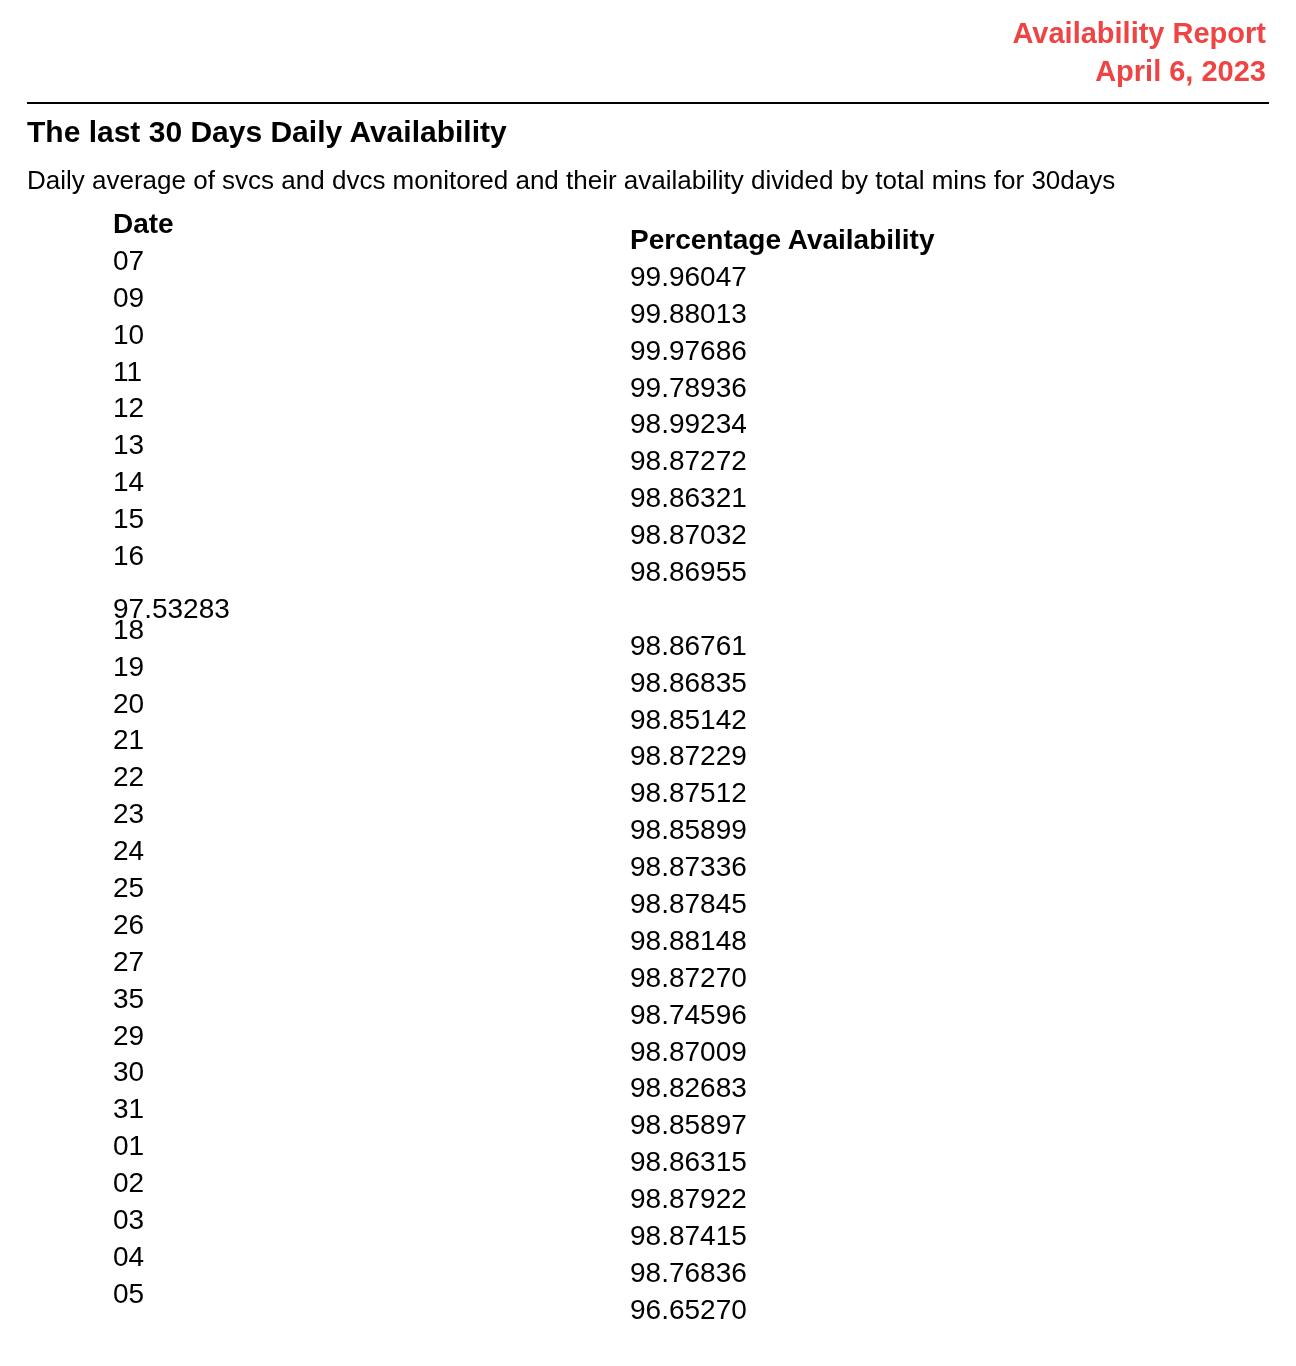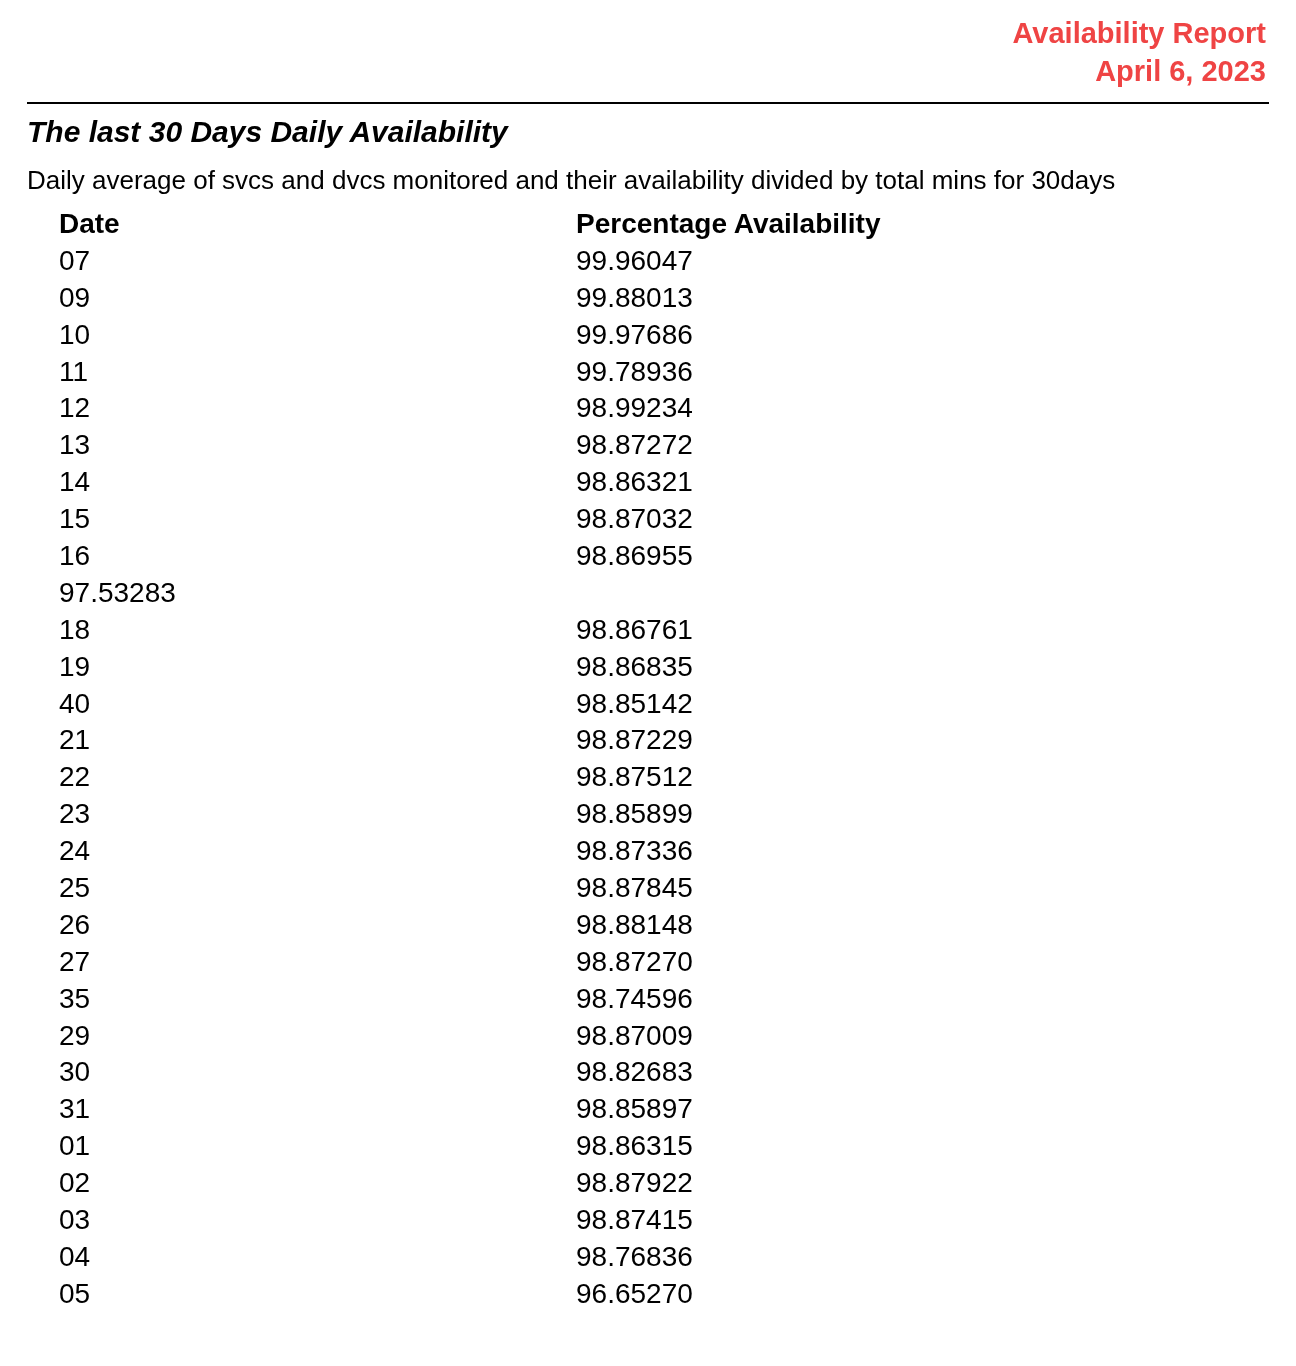--- a/index.html
+++ b/index.html
@@ -25,38 +25,36 @@
   .divider {
     border: none;
     border-top: 2px solid #000000;
     margin: 12px 27px 0 27px;
   }
   .section-heading {
     margin: 10px 27px 0 27px;
     font-size: 30px;
     font-weight: bold;
     line-height: 36px;
-    font-style: italic;
   }
   .section-subtitle {
     margin: 14px 27px 8px 27px;
     font-size: 26px;
     font-weight: normal;
     line-height: 32px;
   }
   .availability-table {
     margin-top: 10px;
   }
   .t-row {
     display: flex;
-    padding-left: 59px;
+    padding-left: 113px;
     height: 36.9px;
     line-height: 36.9px;
     font-size: 28px;
-    align-items: flex-end;
   }
   .t-row.header-row {
     font-weight: bold;
   }
   .cell-date {
     width: 517px;
     flex: 0 0 517px;
   }
   .cell-value {
     flex: 1;
@@ -138,21 +136,21 @@
         <span class="cell-date">18</span>
         <span class="cell-value">98.86761</span>
       </div>
 
       <div class="t-row">
         <span class="cell-date">19</span>
         <span class="cell-value">98.86835</span>
       </div>
 
       <div class="t-row">
-        <span class="cell-date">40</span>
+        <span class="cell-date">20</span>
         <span class="cell-value">98.85142</span>
       </div>
 
       <div class="t-row">
         <span class="cell-date">21</span>
         <span class="cell-value">98.87229</span>
       </div>
 
       <div class="t-row">
         <span class="cell-date">22</span>

